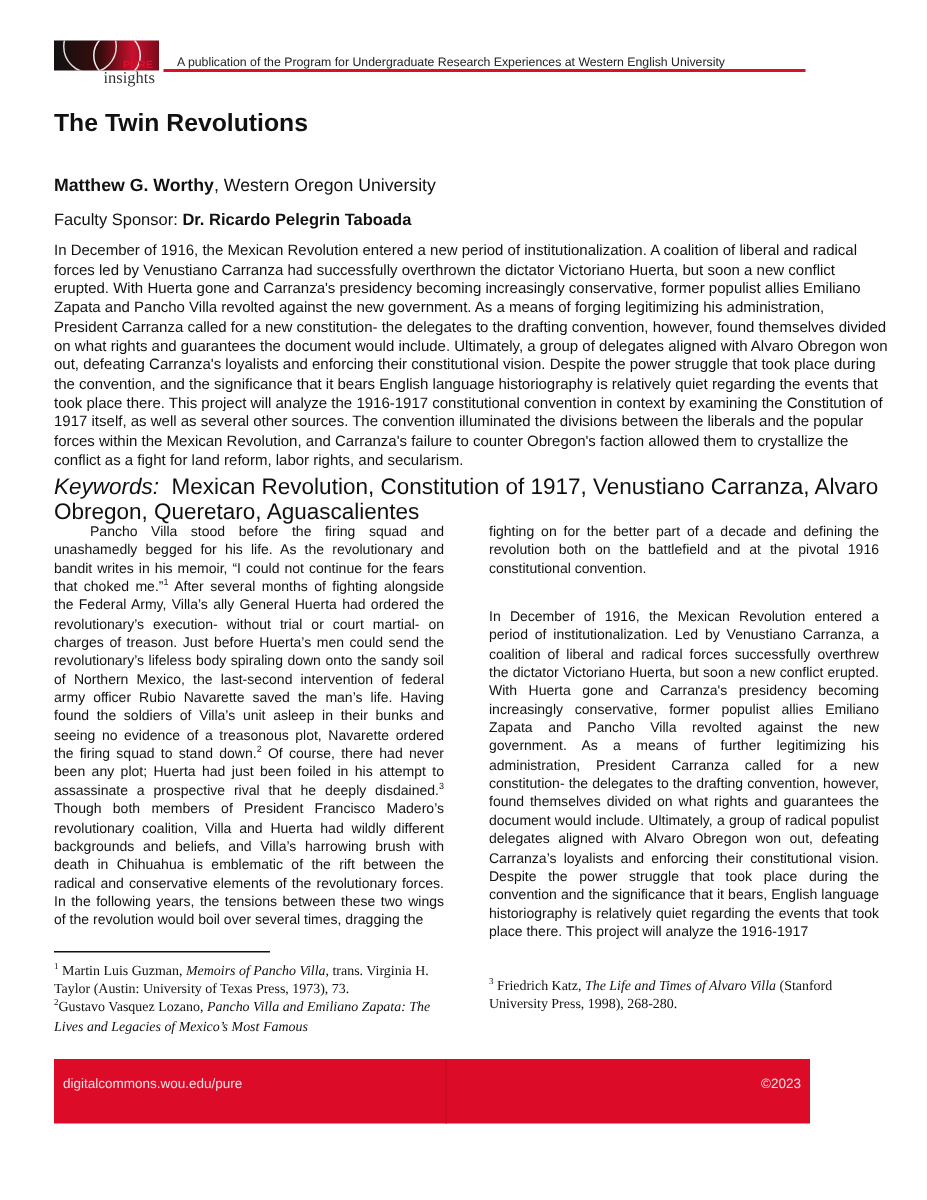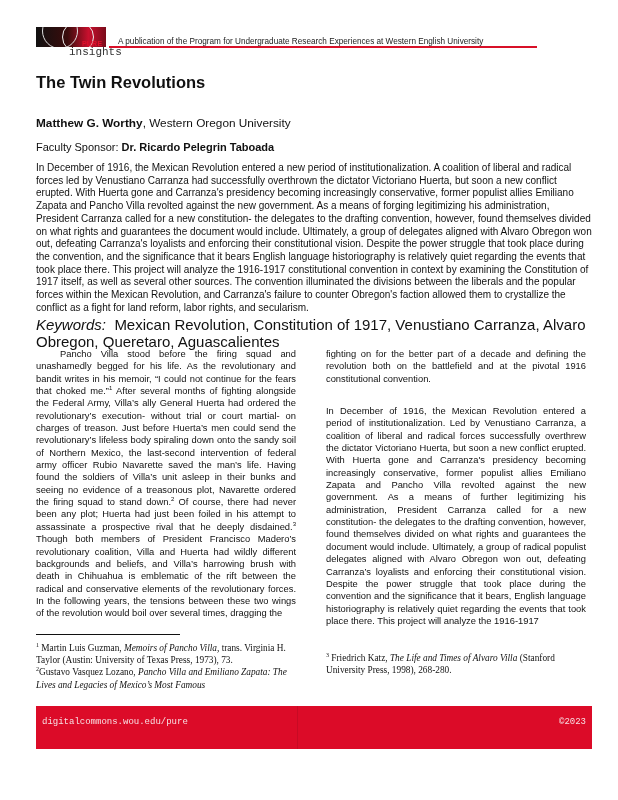--- a/index.html
+++ b/index.html
@@ -3,21 +3,21 @@
   <meta charset="utf-8">
   <style>
     html, body { margin: 0; padding: 0; background: #ffffff; }
     body { width: 618px; height: 800px; position: relative; overflow: hidden; font-family: "Liberation Sans", sans-serif; color: #111; }
 
     .logo { position: absolute; left: 36px; top: 27px; width: 72px; height: 34px; }
     .logo-box { position: absolute; left: 0; top: 0; width: 70px; height: 20px; background: linear-gradient(90deg, #111 0%, #3a0c0c 45%, #c8102e 75%, #7a0b1a 100%); overflow: hidden; }
     .logo-box .arc1 { position: absolute; left: 6px; top: -14px; width: 34px; height: 34px; border: 1.5px solid #ddd; border-radius: 50%; }
     .logo-box .arc2 { position: absolute; left: 26px; top: -6px; width: 30px; height: 30px; border: 1.5px solid #eee; border-radius: 50%; }
     .logo-pure { position: absolute; left: 46px; top: 13px; font-size: 7px; font-weight: bold; color: #e0102b; letter-spacing: 0.2px; }
-    .logo-insights { position: absolute; left: 33px; top: 19px; font-size: 11px; color: #333; font-family: Liberation Mono, monospace; }
+    .logo-insights { position: absolute; left: 33px; top: 19px; font-size: 11px; color: #333; font-family: Liberation Serif, serif; }
 
     .pub-line { position: absolute; left: 118px; top: 37px; font-size: 8.2px; color: #222; white-space: nowrap; }
     .red-rule { position: absolute; left: 109px; top: 46px; width: 428px; height: 2px; background: #d81028; }
 
     .title { position: absolute; left: 36px; top: 73px; font-size: 16.5px; font-weight: bold; color: #111; }
     .author { position: absolute; left: 36px; top: 116px; font-size: 11.8px; }
     .author b { font-weight: bold; }
     .sponsor { position: absolute; left: 36px; top: 141px; font-size: 11px; }
     .sponsor b { font-weight: bold; }
 
@@ -33,21 +33,21 @@
     .col .gap { margin-top: 20px; }
     sup { font-size: 6px; vertical-align: 4px; line-height: 0; }
 
     .fn-rule { position: absolute; left: 36px; top: 634px; width: 144px; height: 1px; background: #111; }
     .footnotes { position: absolute; top: 642px; width: 262px; font-family: "Liberation Serif", serif; font-size: 9.3px; line-height: 12.2px; color: #111; }
     .fn-left { left: 36px; }
     .fn-right { left: 326px; top: 652px; }
     .footnotes p { margin: 0; }
     .footnotes i { font-style: italic; }
 
-    .footer { position: absolute; left: 36px; top: 706px; width: 556px; height: 43px; background: #dc0b28; font-family: Liberation Mono, monospace; }
+    .footer { position: absolute; left: 36px; top: 706px; width: 504px; height: 43px; background: #dc0b28; }
     .footer-divider { position: absolute; left: 261px; top: 0; width: 1px; height: 43px; background: #c80a24; }
     .footer-url { position: absolute; left: 6px; top: 11px; font-size: 9px; color: #f6dfe2; }
     .footer-copy { position: absolute; right: 6px; top: 11px; font-size: 9px; color: #f6dfe2; }
   </style>
 </head>
 <body>
 
 <div class="logo">
   <div class="logo-box">
     <div class="arc1"></div>

